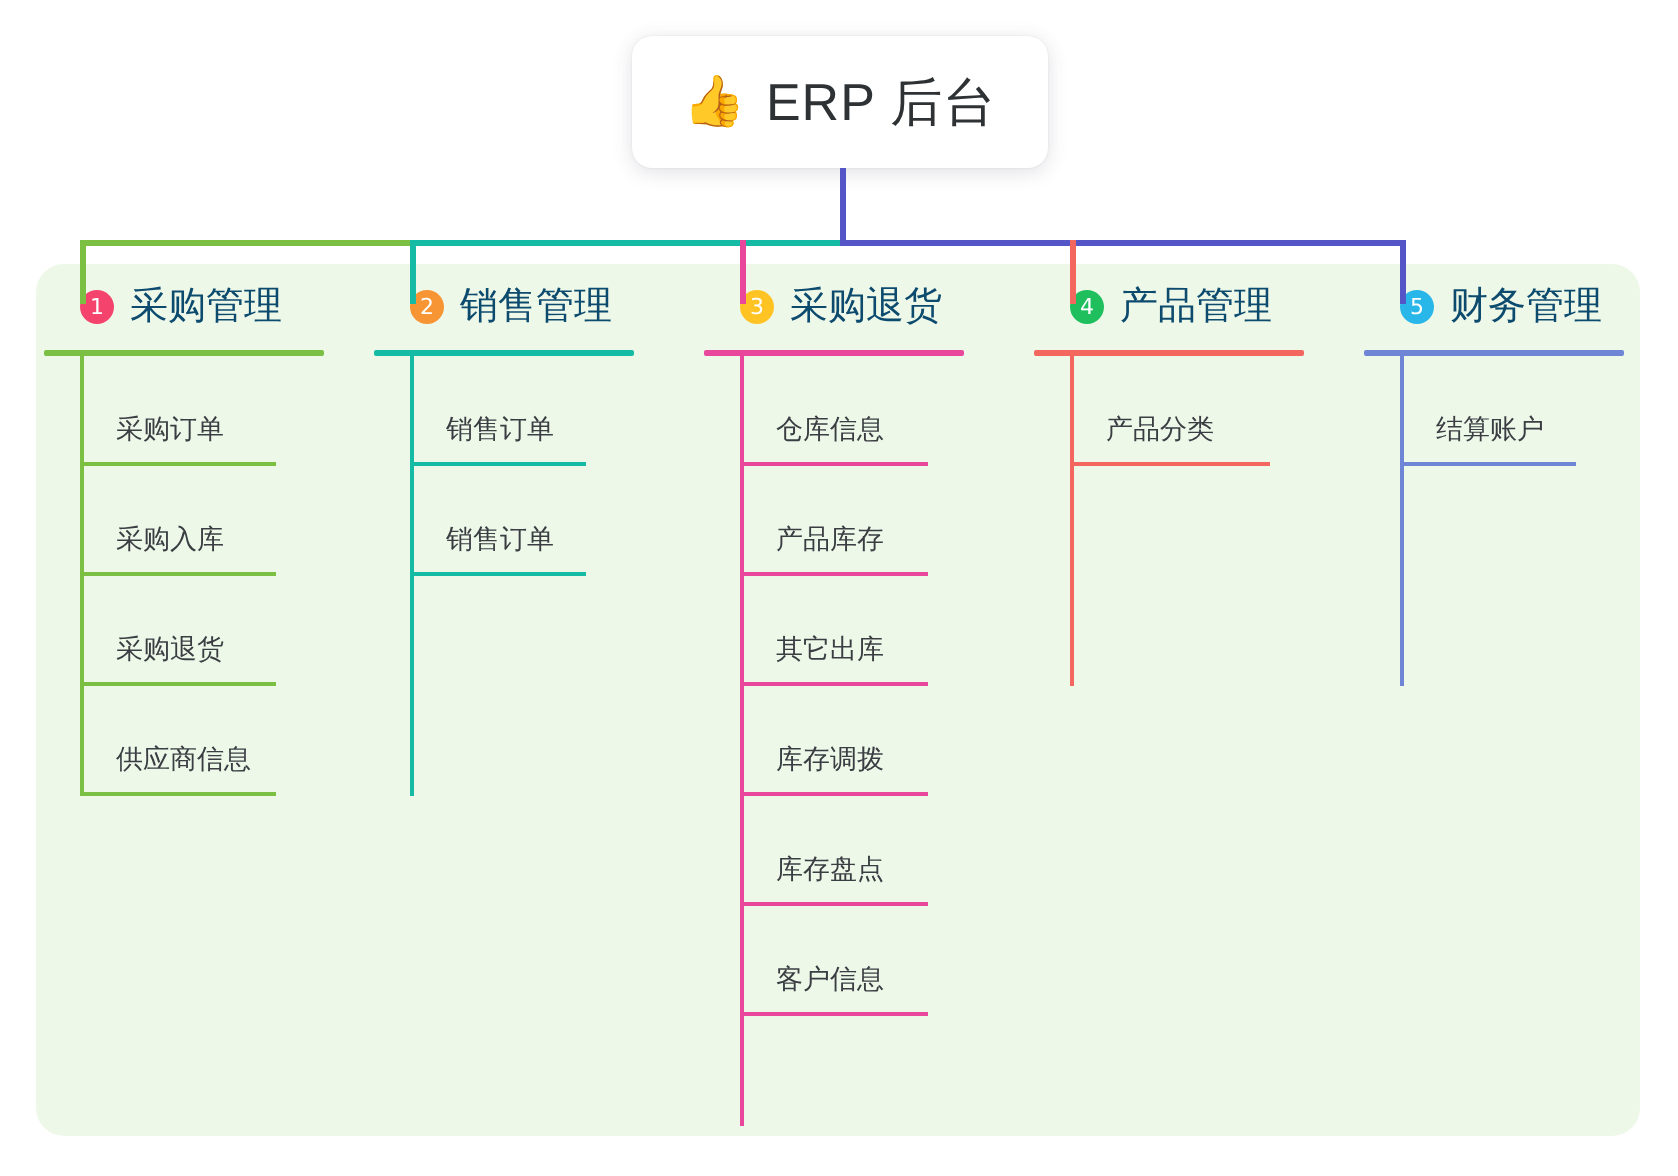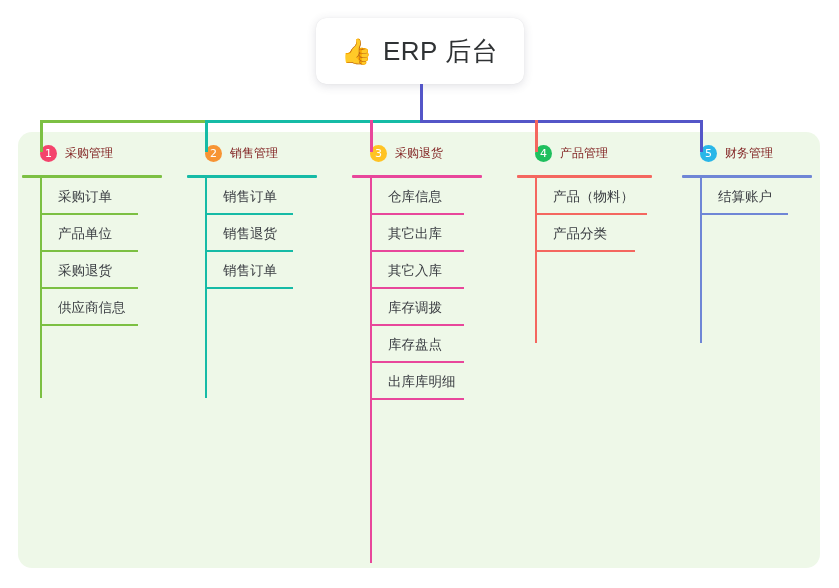--- a/index.html
+++ b/index.html
@@ -45,32 +45,32 @@
   .col-head{
     display:flex;align-items:center;gap:8px;
     height:28px;padding-left:18px;
   }
   .badge{
     width:17px;height:17px;border-radius:50%;
     color:#fff;font-size:11px;line-height:17px;text-align:center;
     flex:none;font-family:"DejaVu Sans",sans-serif;
   }
   .head-label{
-    font-size:12px;color:#7f1d1d;white-space:nowrap;
+    font-size:19px;color:#0c4a6e;white-space:nowrap;
   }
   .head-rule{
     height:3px;margin-top:8px;border-radius:1px;
   }
 
   .items{position:relative;margin-top:0;}
   .rail{
     position:absolute;left:18px;top:0;width:2px;
   }
   .item{
-    position:relative;height:37px;
+    position:relative;height:55px;
   }
   .item-text{
     position:absolute;left:36px;bottom:9px;
     font-size:13.5px;color:#3a3d42;white-space:nowrap;
   }
   .item-rule{
     position:absolute;left:18px;bottom:0;height:2px;
   }
 </style>
 </head>
@@ -104,21 +104,21 @@
           <span class="head-label">采购管理</span>
         </div>
         <div class="head-rule" style="background: rgb(124, 192, 67); width: 140px;"></div>
         <div class="items">
           <div class="rail" style="background: rgb(124, 192, 67); height: 220px;"></div>
           <div class="item">
             <span class="item-text">采购订单</span>
             <div class="item-rule" style="background: rgb(124, 192, 67); width: 98px;"></div>
           </div>
           <div class="item">
-            <span class="item-text">产品单位</span>
+            <span class="item-text">采购入库</span>
             <div class="item-rule" style="background: rgb(124, 192, 67); width: 98px;"></div>
           </div>
           <div class="item">
             <span class="item-text">采购退货</span>
             <div class="item-rule" style="background: rgb(124, 192, 67); width: 98px;"></div>
           </div>
           <div class="item">
             <span class="item-text">供应商信息</span>
             <div class="item-rule" style="background: rgb(124, 192, 67); width: 98px;"></div>
           </div>
@@ -130,76 +130,68 @@
           <span class="head-label">销售管理</span>
         </div>
         <div class="head-rule" style="background: rgb(22, 187, 166); width: 130px;"></div>
         <div class="items">
           <div class="rail" style="background: rgb(22, 187, 166); height: 220px;"></div>
           <div class="item">
             <span class="item-text">销售订单</span>
             <div class="item-rule" style="background: rgb(22, 187, 166); width: 88px;"></div>
           </div>
           <div class="item">
-            <span class="item-text">销售退货</span>
-            <div class="item-rule" style="background: rgb(22, 187, 166); width: 88px;"></div>
-          </div>
-          <div class="item">
             <span class="item-text">销售订单</span>
             <div class="item-rule" style="background: rgb(22, 187, 166); width: 88px;"></div>
           </div>
         </div>
       </div>
       <div class="col" style="left: 352px;">
         <div class="col-head">
           <span class="badge" style="background: rgb(255, 195, 36);">3</span>
           <span class="head-label">采购退货</span>
         </div>
         <div class="head-rule" style="background: rgb(232, 71, 155); width: 130px;"></div>
         <div class="items">
           <div class="rail" style="background: rgb(232, 71, 155); height: 385px;"></div>
           <div class="item">
             <span class="item-text">仓库信息</span>
             <div class="item-rule" style="background: rgb(232, 71, 155); width: 94px;"></div>
           </div>
           <div class="item">
+            <span class="item-text">产品库存</span>
+            <div class="item-rule" style="background: rgb(232, 71, 155); width: 94px;"></div>
+          </div>
+          <div class="item">
             <span class="item-text">其它出库</span>
             <div class="item-rule" style="background: rgb(232, 71, 155); width: 94px;"></div>
           </div>
           <div class="item">
-            <span class="item-text">其它入库</span>
-            <div class="item-rule" style="background: rgb(232, 71, 155); width: 94px;"></div>
-          </div>
-          <div class="item">
             <span class="item-text">库存调拨</span>
             <div class="item-rule" style="background: rgb(232, 71, 155); width: 94px;"></div>
           </div>
           <div class="item">
             <span class="item-text">库存盘点</span>
             <div class="item-rule" style="background: rgb(232, 71, 155); width: 94px;"></div>
           </div>
           <div class="item">
-            <span class="item-text">出库库明细</span>
+            <span class="item-text">客户信息</span>
             <div class="item-rule" style="background: rgb(232, 71, 155); width: 94px;"></div>
           </div>
         </div>
       </div>
       <div class="col" style="left: 517px;">
         <div class="col-head">
           <span class="badge" style="background: rgb(31, 191, 94);">4</span>
           <span class="head-label">产品管理</span>
         </div>
         <div class="head-rule" style="background: rgb(244, 103, 95); width: 135px;"></div>
         <div class="items">
           <div class="rail" style="background: rgb(244, 103, 95); height: 165px;"></div>
           <div class="item">
-            <span class="item-text">产品（物料）</span>
-            <div class="item-rule" style="background: rgb(244, 103, 95); width: 112px;"></div>
-          </div>
-          <div class="item">
             <span class="item-text">产品分类</span>
             <div class="item-rule" style="background: rgb(244, 103, 95); width: 100px;"></div>
           </div>
         </div>
       </div>
       <div class="col" style="left: 682px;">
         <div class="col-head">
           <span class="badge" style="background: rgb(41, 182, 232);">5</span>
           <span class="head-label">财务管理</span>
         </div>

